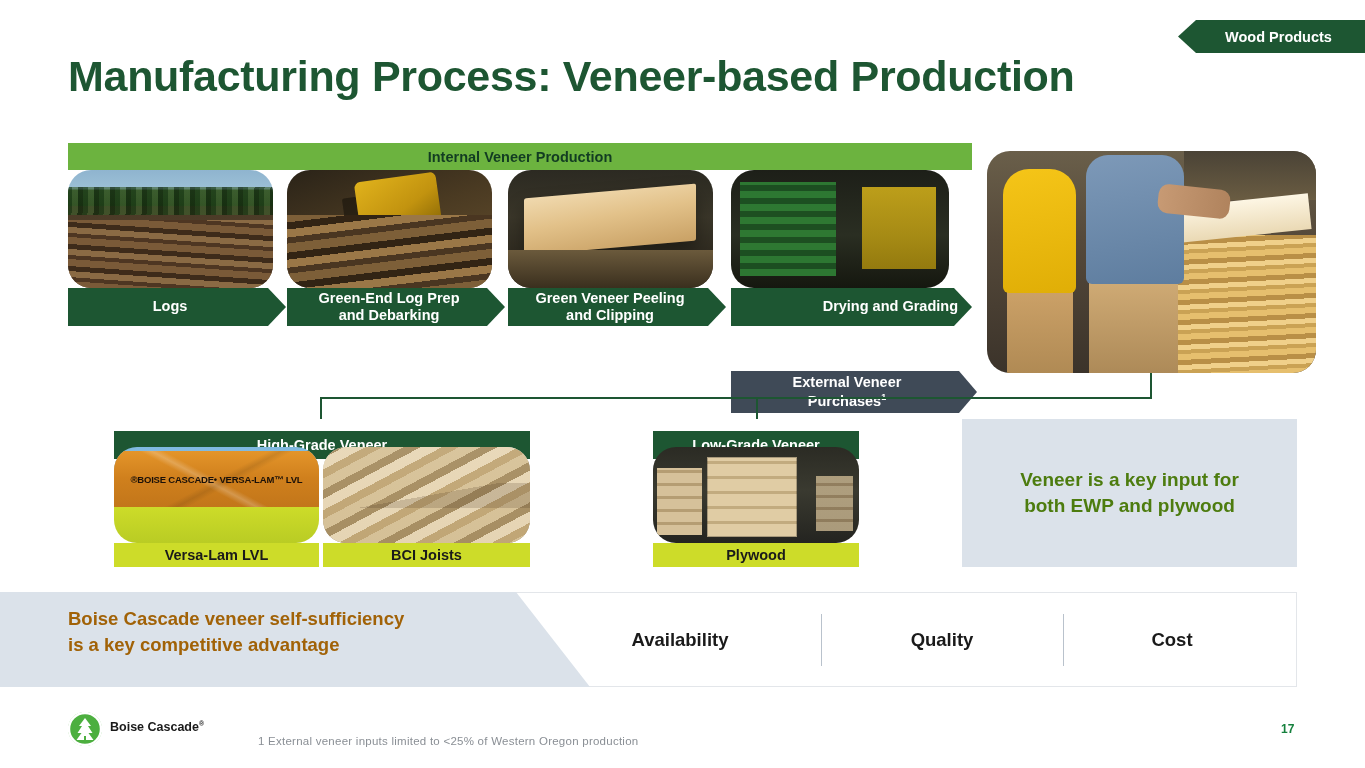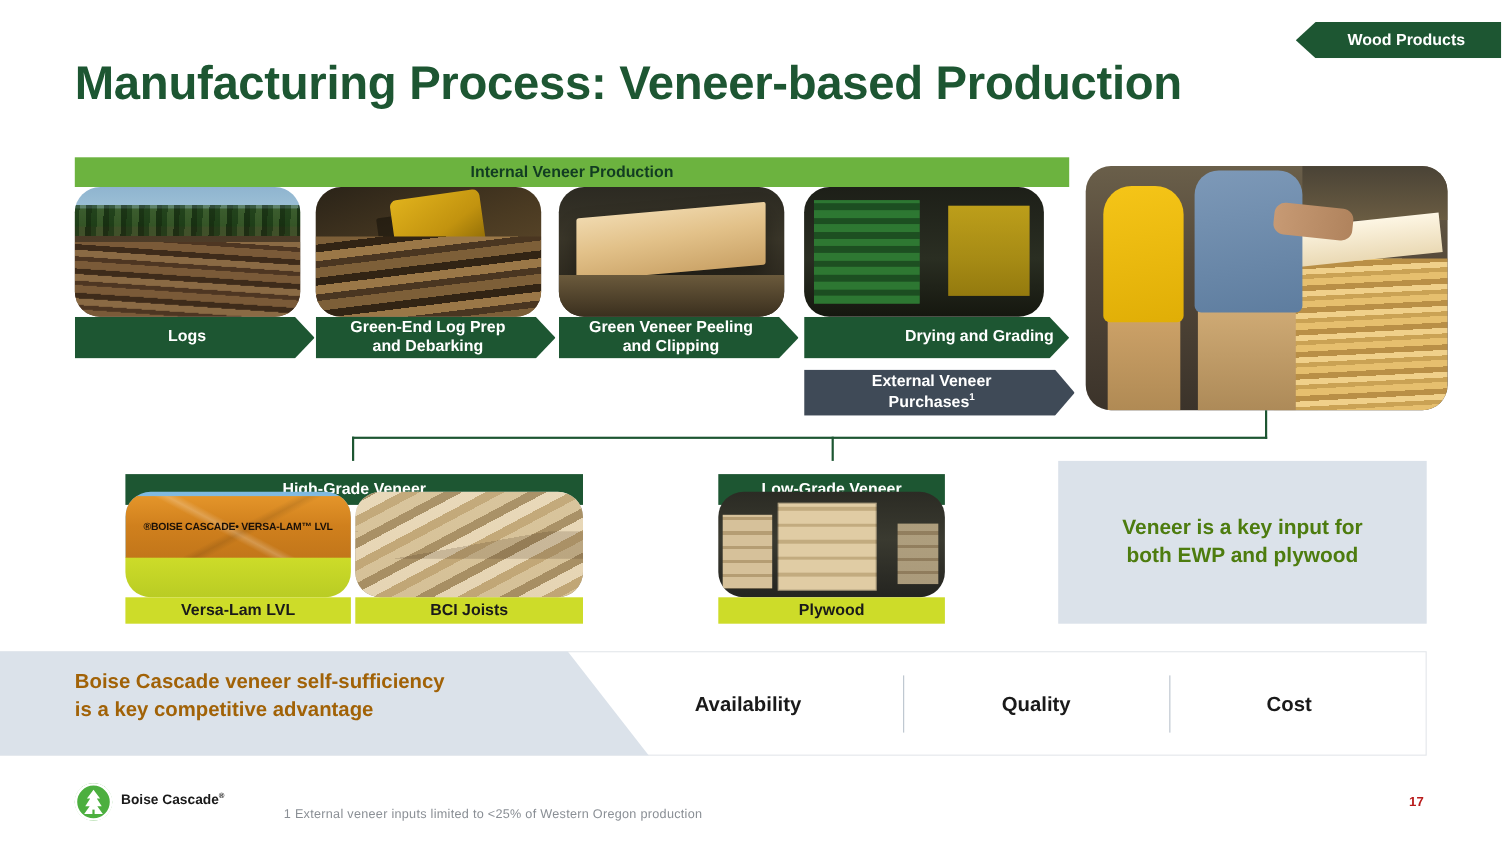--- a/index.html
+++ b/index.html
@@ -143,21 +143,21 @@
   }
 
   
   .chev {
     position: absolute; background: #1d5632; color:#fff;
     font-size: 14.5px; font-weight: bold; line-height: 1.18;
     display:flex; align-items:center; justify-content:center; text-align:center;
     clip-path: polygon(0 0, calc(100% - 18px) 0, 100% 50%, calc(100% - 18px) 100%, 0 100%);
     padding-right: 14px;
   }
-  .chev.slate { background: #3f4a57; }
+  .chev.slate { background: #3f4a57; margin-top: 35px; }
 
   
   .ln { position:absolute; background:#1d5632; }
 
   
   .sec-head {
     position:absolute; background:#1d5632; color:#fff;
     font-size:14.5px; font-weight:bold;
     display:flex; align-items:center; justify-content:center;margin-top:12px;
   }
@@ -247,21 +247,21 @@
   .logo-text {
     position:absolute; left:110px; top:720px;
     font-size:12.5px; font-weight:bold; color:#1a1a1a;
   }
   .footnote {
     position:absolute; left:258px; top:735px;
     font-size:11.5px; color:#8a8f95; letter-spacing:0.25px;
   }
   .pagenum {
     position:absolute; left:1281px; top:722px;
-    font-size:12px; font-weight:bold; color:#b91c1c;
+    font-size:12px; font-weight:bold; color:#15803d;
   }
 </style>
 </head>
 <body>
 
 <div class="slide">
 
   <div class="ribbon">
     <span>Wood Products</span>
   </div>

